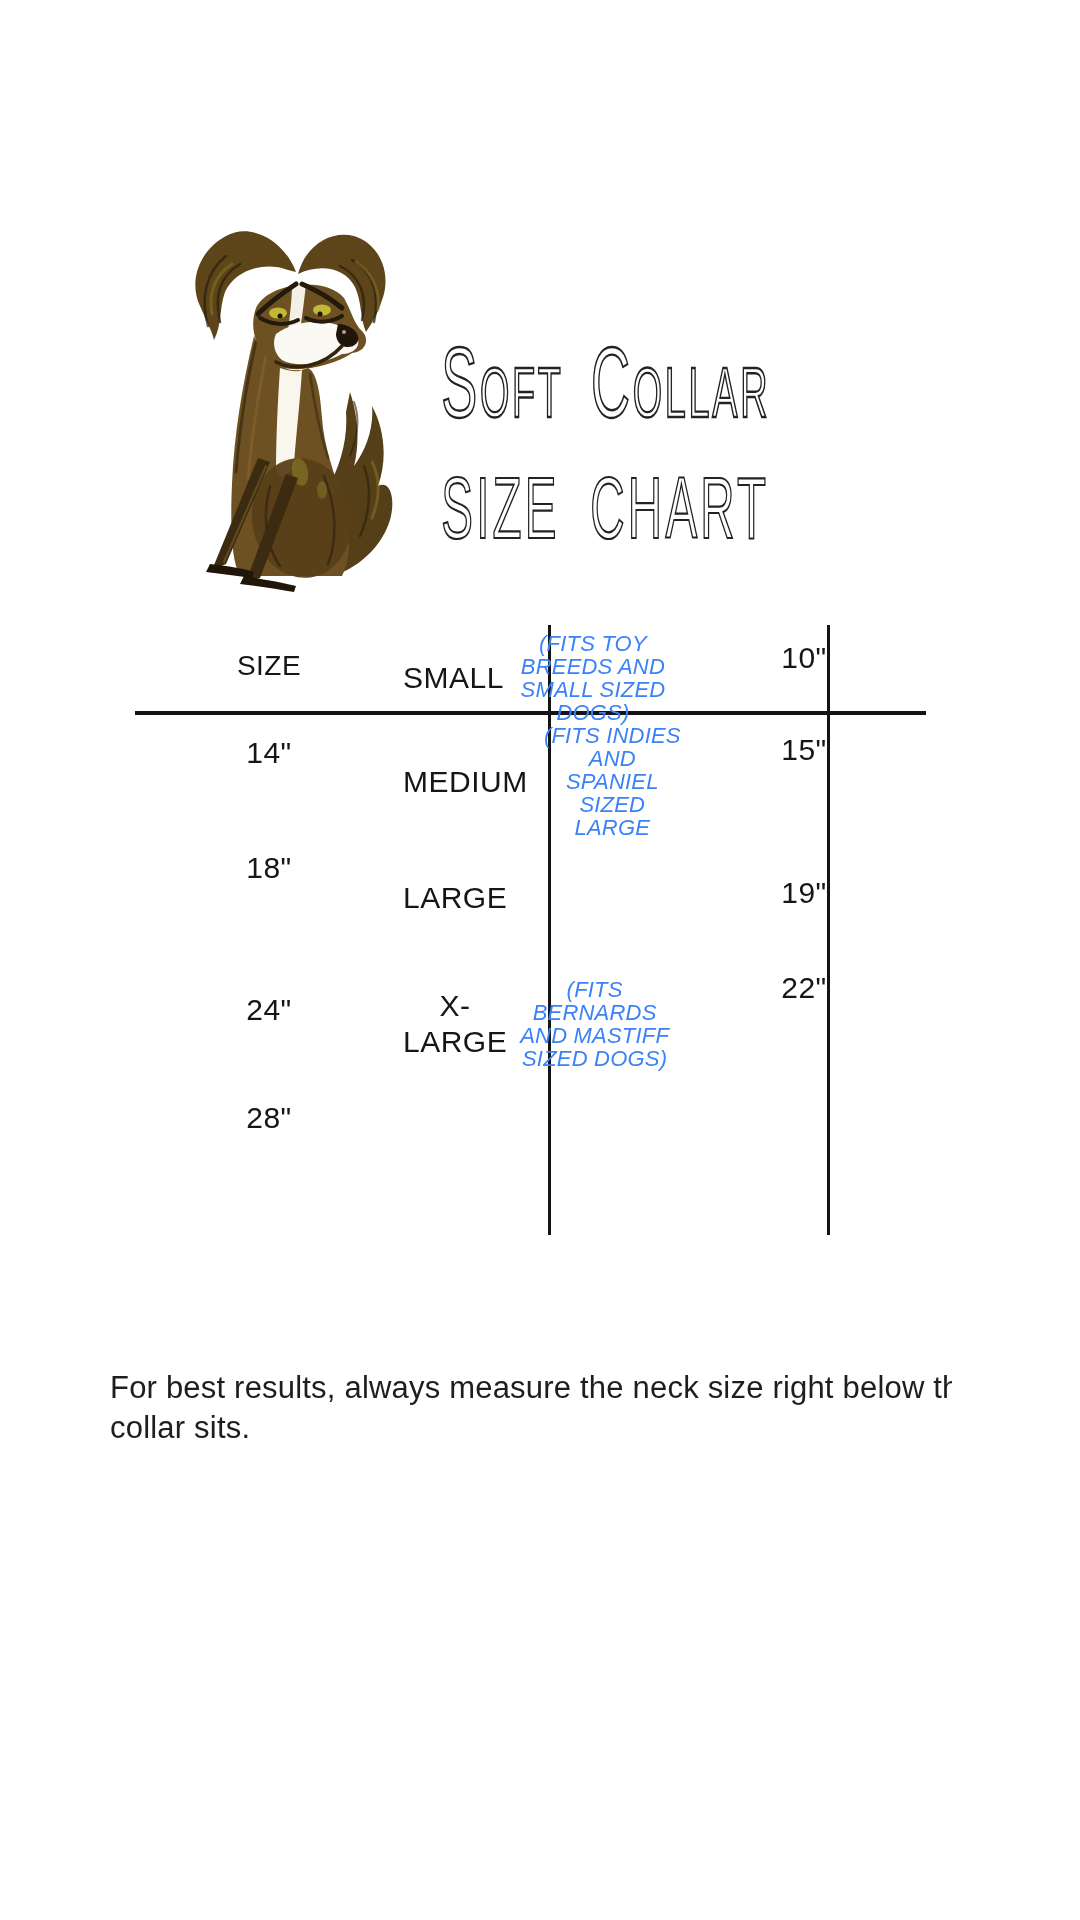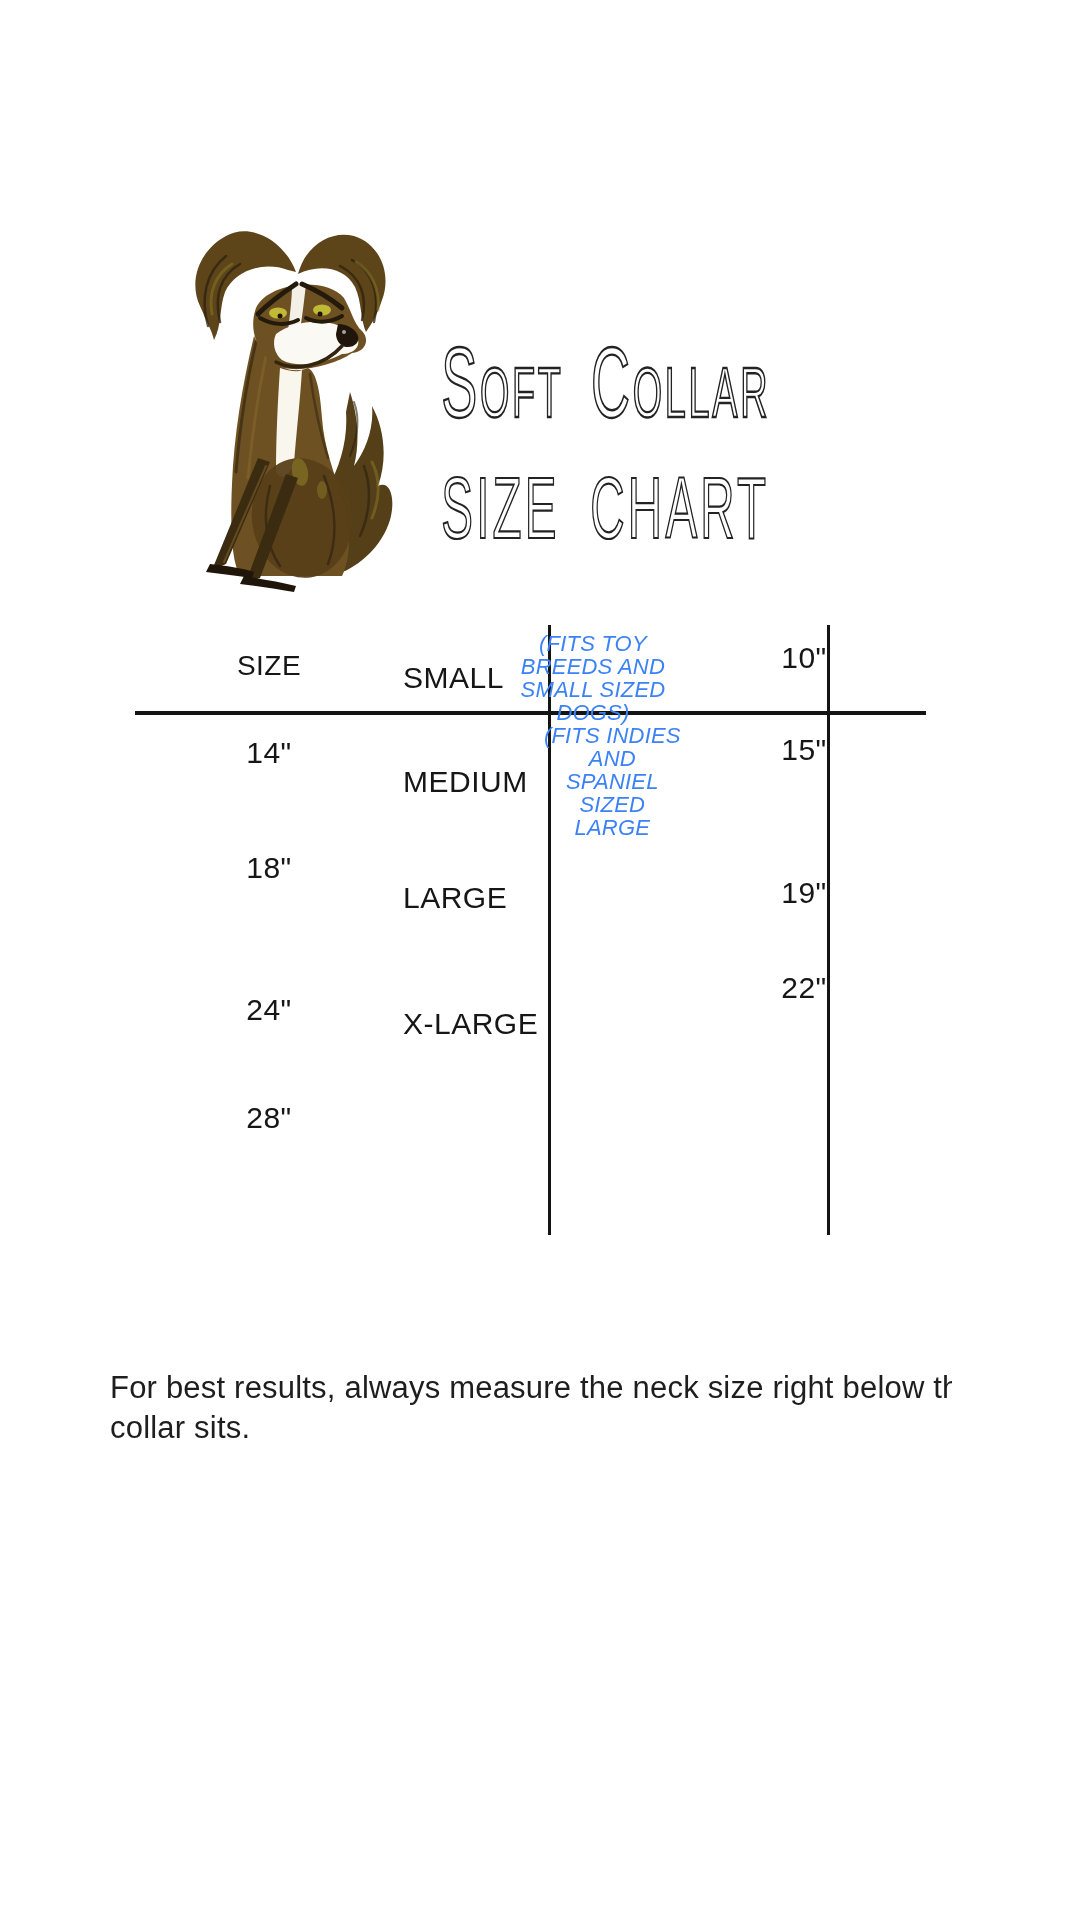--- a/index.html
+++ b/index.html
@@ -156,20 +156,21 @@
       <div class="cell c-val pv-r2">18"</div>
 
       <div class="cell c-size pt-r3">
         <div class="row-title">LARGE</div>
       </div>
       <div class="cell c-val pv-r3">19"</div>
       <div class="cell c-val pv-r3">24"</div>
 
       <div class="cell c-size pt-r4">
         <div class="row-title">X-LARGE</div>
+        <div class="row-note">(FITS BERNARDS AND MASTIFF SIZED DOGS)</div>
       </div>
       <div class="cell c-val pv-r4">22"</div>
       <div class="cell c-val pv-r4">28"</div>
 
     </div>
   </div>
 
   <p class="footer-note">For best results, always measure the neck size right below their collar sits.</p>
 
 </div>

